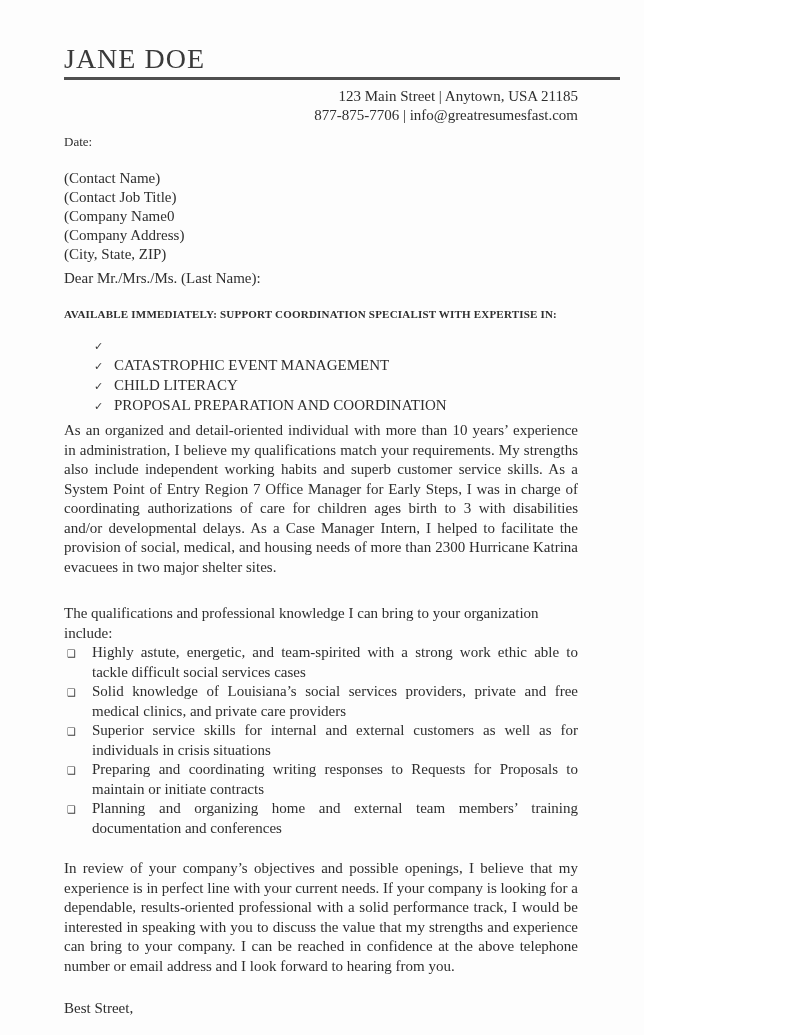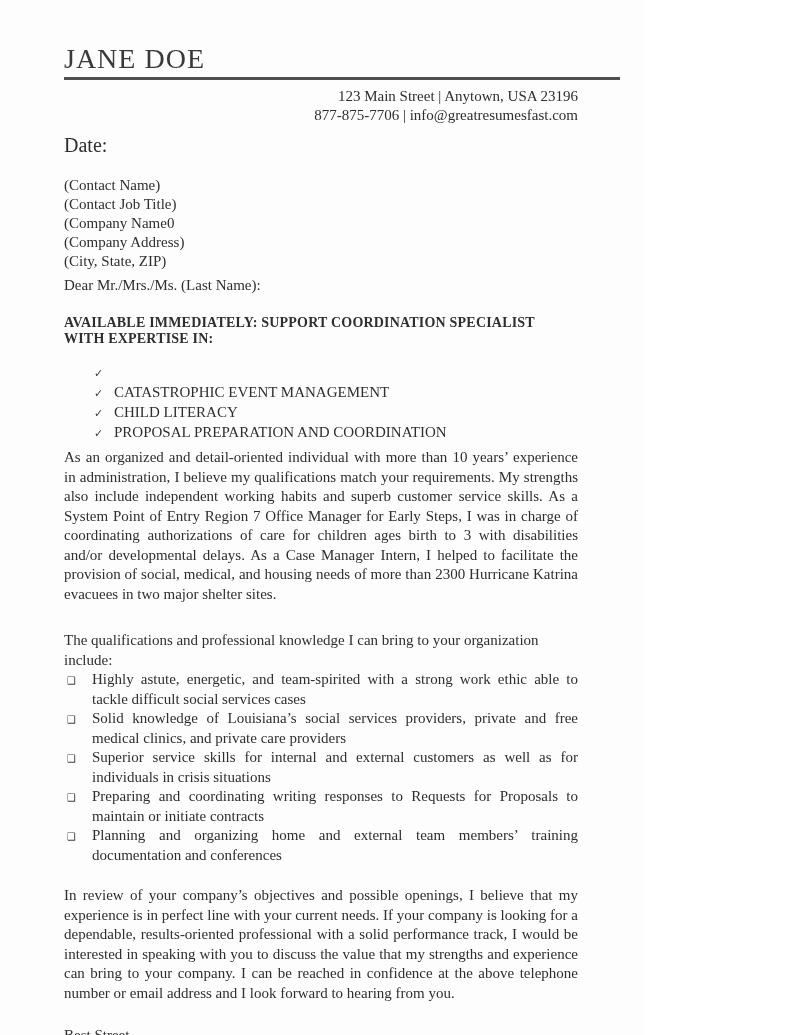--- a/index.html
+++ b/index.html
@@ -30,35 +30,35 @@
     margin-top: 3px;
     width: calc(100% + 42px);
   }
   .contact {
     text-align: right;
     font-size: 15px;
     line-height: 19px;
     margin-top: 7px;
   }
   .date-line {
-    font-size: 20px;
+    font-size: 13px;
     margin-top: 9px;
   }
   .recipient {
     margin-top: 19px;
     font-size: 15px;
     line-height: 19px;
   }
   .salutation {
     margin-top: 6px;
     font-size: 15px;
   }
   .headline {
     margin-top: 21px;
-    font-size: 14px;
+    font-size: 11px;
     font-weight: bold;
     letter-spacing: 0.2px;
   }
   .expertise-list {
     margin-top: 17px;
     padding-left: 30px;
     font-size: 15px;
     line-height: 19px;
   }
   .expertise-item {
@@ -123,21 +123,21 @@
 </style>
 </head>
 <body>
 
 <div class="page">
 
   <div class="name">JANE DOE</div>
   <div class="rule"></div>
 
   <div class="contact">
-    <div>123 Main Street | Anytown, USA 23196</div>
+    <div>123 Main Street | Anytown, USA 21185</div>
     <div>877-875-7706 | info@greatresumesfast.com</div>
   </div>
 
   <div class="date-line">Date:</div>
 
   <div class="recipient">
     <div>(Contact Name)</div>
     <div>(Contact Job Title)</div>
     <div>(Company Name0</div>
     <div>(Company Address)</div>

